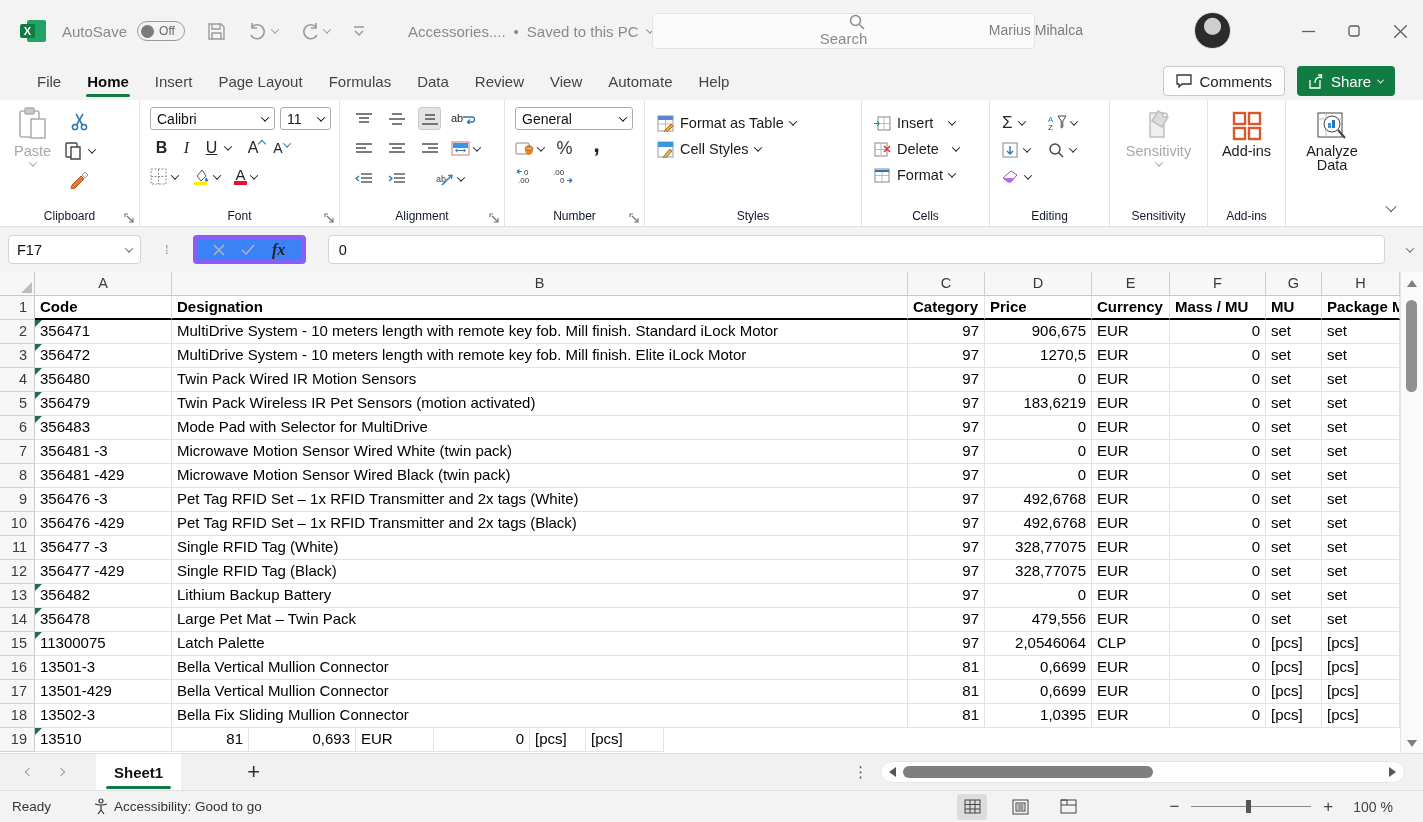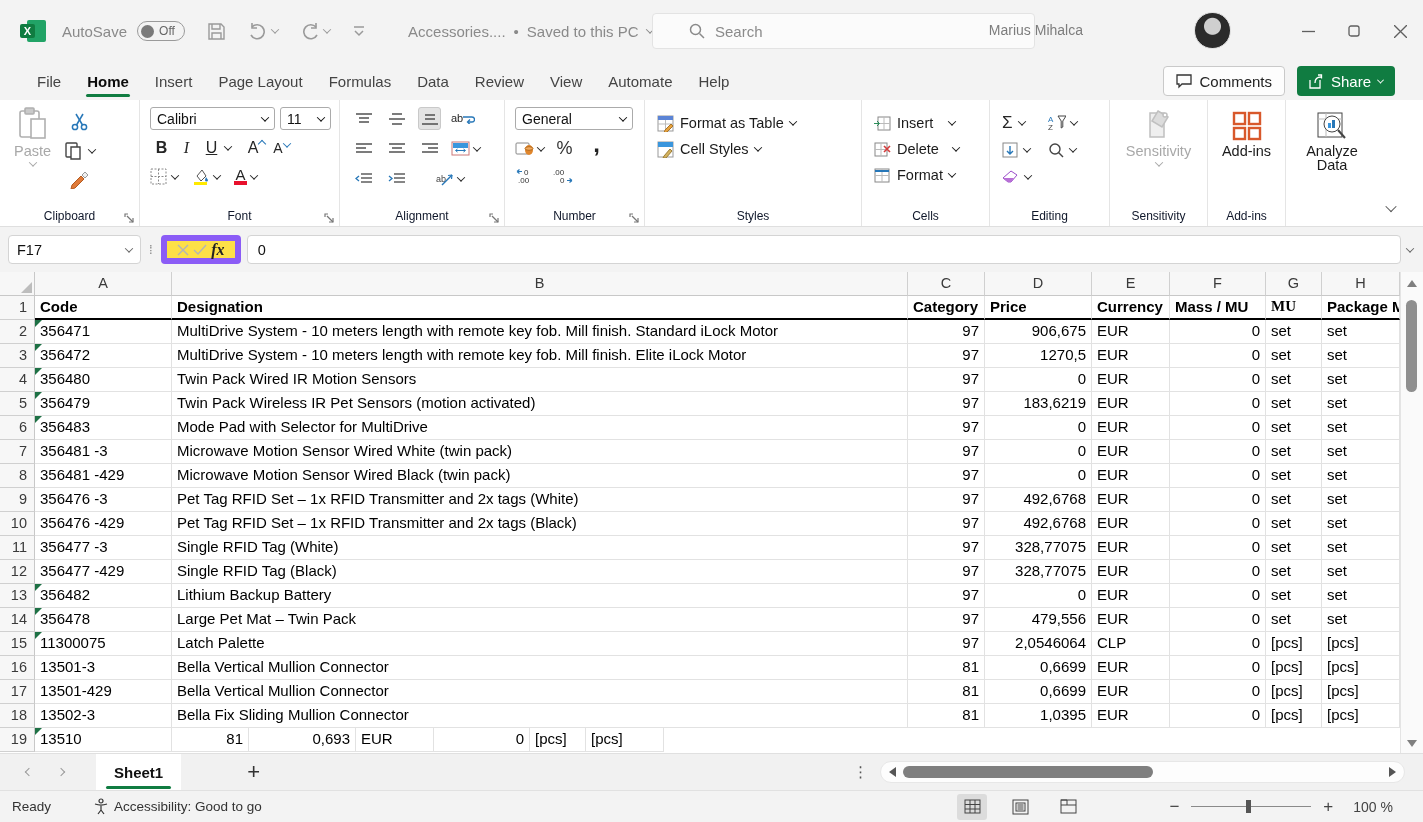--- a/index.html
+++ b/index.html
@@ -14,21 +14,21 @@
   #titlebar { position:absolute; top:0; left:0; width:100%; height:62px; background:#f3f3f3; display:flex; align-items:center; color:#8a8a8a; }
   .xl-icon { width:26px; height:26px; margin-left:20px; position:relative; }
   .xl-icon .pane { position:absolute; right:0; top:2px; width:19px; height:22px; background:#21a366; border-radius:2px; }
   .xl-icon .pane2 { position:absolute; left:0; top:6px; width:15px; height:14px; background:#107c41; border-radius:2px; color:#fff; font-weight:bold; font-size:11px; display:flex; align-items:center; justify-content:center; }
   .autosave-lbl { margin-left:16px; font-size:15px; }
   .toggle { margin-left:10px; width:48px; height:20px; border:1px solid #9a9a9a; border-radius:10px; display:flex; align-items:center; background:#f3f3f3; }
   .knob { width:13px; height:13px; border-radius:50%; background:#7a7a7a; margin-left:3px; }
   .toggle-off { font-size:12px; margin-left:5px; color:#666; }
   .tb-ic { margin-left:22px; display:flex; align-items:center; gap:4px; color:#9a9a9a; }
   .doc-group { margin-left:42px; display:flex; align-items:center; gap:8px; font-size:15px; color:#8a8a8a; }
-  #search-box { position:absolute; left:652px; top:13px; width:383px; height:36px; background:#fbfbfb; border:1px solid #e3e3e3; border-radius:4px; display:flex; align-items:center; color:#8a8a8a; font-size:15px; }
+  #search-box { position:absolute; left:652px; top:13px; width:383px; height:36px; background:#fbfbfb; border:1px solid #e3e3e3; border-radius:4px; display:flex; align-items:center; color:#8a8a8a; font-size:15px;flex-direction:column; }
   #search-box svg { margin:0 10px 0 36px; }
   .user-name { position:absolute; right:340px; top:22px; font-size:14px; color:#7d7d7d; }
   .avatar { position:absolute; right:192px; top:12px; width:37px; height:37px; border-radius:50%; background:radial-gradient(circle at 50% 38%, #cfcfcf 0 8px, #2b2b2b 9px); border:1px solid #ddd; }
   .wctl { position:absolute; top:0; width:46px; height:62px; display:flex; align-items:center; justify-content:center; color:#5f5f5f; }
 
   
   #tabrow { position:absolute; top:62px; left:0; width:100%; height:38px; background:#f3f3f3; display:flex; align-items:center; }
   .rtab { font-size:15px; color:#444; padding:8px 13px; position:relative; }
   .rtab.active { color:#0b0b0b; font-weight:bold; }
   .rtab.active::after { content:""; position:absolute; left:12px; right:12px; bottom:1px; height:3px; background:#107c41; border-radius:2px; }
@@ -42,24 +42,24 @@
   .launcher { position:absolute; right:4px; bottom:5px; width:11px; height:11px; color:#777; }
   .combo { background:#fff; border:1px solid #ababab; border-radius:3px; height:23px; display:flex; align-items:center; font-size:14px; color:#111; padding:0 6px; justify-content:space-between; }
   .smbtn { display:flex; align-items:center; justify-content:center; height:23px; min-width:23px; color:#262626; }
   .rrow { display:flex; align-items:center; gap:8px; }
   .menu-item { display:flex; align-items:center; gap:6px; font-size:14.5px; color:#1b1b1b; height:26px; }
   .big-btn { display:flex; flex-direction:column; align-items:center; font-size:14.5px; color:#1b1b1b; gap:2px; }
   .disabled { color:#a8a8a8 !important; }
   .ed-grid { display:grid; grid-template-columns:46px 46px; grid-auto-rows:27px; align-items:center; padding:2px 8px 0 12px; }
 
   
-  #fbar { position:absolute; top:227px; left:0; width:100%; height:45px; background:#f3f3f3; display:flex; align-items:center; }
+  #fbar { position:absolute; top:227px; left:0; width:100%; height:45px; background:#f3f3f3; display:flex; align-items:center;gap:16px; }
   #name-box { margin-left:8px; width:133px; height:29px; background:#fff; border:1px solid #d4d4d4; border-radius:4px; display:flex; align-items:center; padding:0 8px; font-size:14.5px; color:#111; justify-content:space-between; }
   .fdots { color:#8a8a8a; margin:0 8px; letter-spacing:0; font-size:13px; }
-  #fx-box { width:80px; height:29px; background:#fde047; border:6px solid #8b5cf6; border-radius:4px; display:flex; align-items:center; justify-content:space-around; padding:0 8px; }
+  #fx-box { width:113px; height:29px; background:#3b82f6; border:4px solid #8b5cf6; border-radius:4px; display:flex; align-items:center; justify-content:space-around; padding:0 8px; }
   #formula-input { margin-left:6px; flex:1; height:29px; background:#fff; border:1px solid #d4d4d4; border-radius:4px; display:flex; align-items:center; padding:0 10px; font-size:14.5px; color:#111; margin-right:4px; }
 
   
   #gridwrap { position:absolute; top:272px; left:0; width:1423px; height:481px; background:#fff; }
   .grow { display:flex; height:24px; }
   .gcell { height:24px; border-right:1px solid #e2e2e2; border-bottom:1px solid #e2e2e2; font-size:15px; color:#000; padding:2px 5px 0 5px; white-space:nowrap; overflow:hidden; position:relative; }
   .gletter { background:#f7f7f7; color:#3a3a3a; text-align:center; font-size:14.5px; border-right:1px solid #d0d0d0; border-bottom:1px solid #c8c8c8; padding-top:3px; }
   .gnum { background:#f7f7f7; color:#3a3a3a; text-align:right; font-size:14.5px; border-right:1px solid #c8c8c8; border-bottom:1px solid #d0d0d0; padding:3px 7px 0 0; }
   .corner { background:#f7f7f7; border-right:1px solid #c8c8c8; border-bottom:1px solid #c8c8c8; position:relative; }
   .corner::after { content:""; position:absolute; right:2px; bottom:2px; border-left:11px solid transparent; border-bottom:11px solid #bdbdbd; }
@@ -627,21 +627,21 @@
         <div class="gcell gletter" style="width: 78px;">H</div>
       </div>
       <div class="grow">
         <div class="gcell gnum" style="width: 35px;">1</div>
         <div class="gcell hdr" style="width: 137px;">Code</div>
         <div class="gcell hdr" style="width: 736px;">Designation</div>
         <div class="gcell hdr" style="width: 77px;">Category</div>
         <div class="gcell hdr" style="width: 107px;">Price</div>
         <div class="gcell hdr" style="width: 78px;">Currency</div>
         <div class="gcell hdr" style="width: 96px;">Mass / MU</div>
-        <div class="gcell hdr" style="width: 56px; font-family: Liberation Serif, serif;">MU</div>
+        <div class="gcell hdr" style="width: 56px;">MU</div>
         <div class="gcell hdr" style="width: 78px;">Package M</div>
       </div>
       <div class="grow">
         <div class="gcell gnum" style="width: 35px;">2</div>
         <div class="gcell flag" style="width: 137px;">356471</div>
         <div class="gcell" style="width: 736px;">MultiDrive System - 10 meters length with remote key fob. Mill finish. Standard iLock Motor</div>
         <div class="gcell ar" style="width: 77px;">97</div>
         <div class="gcell ar" style="width: 107px;">906,675</div>
         <div class="gcell" style="width: 78px;">EUR</div>
         <div class="gcell ar" style="width: 96px;">0</div>

